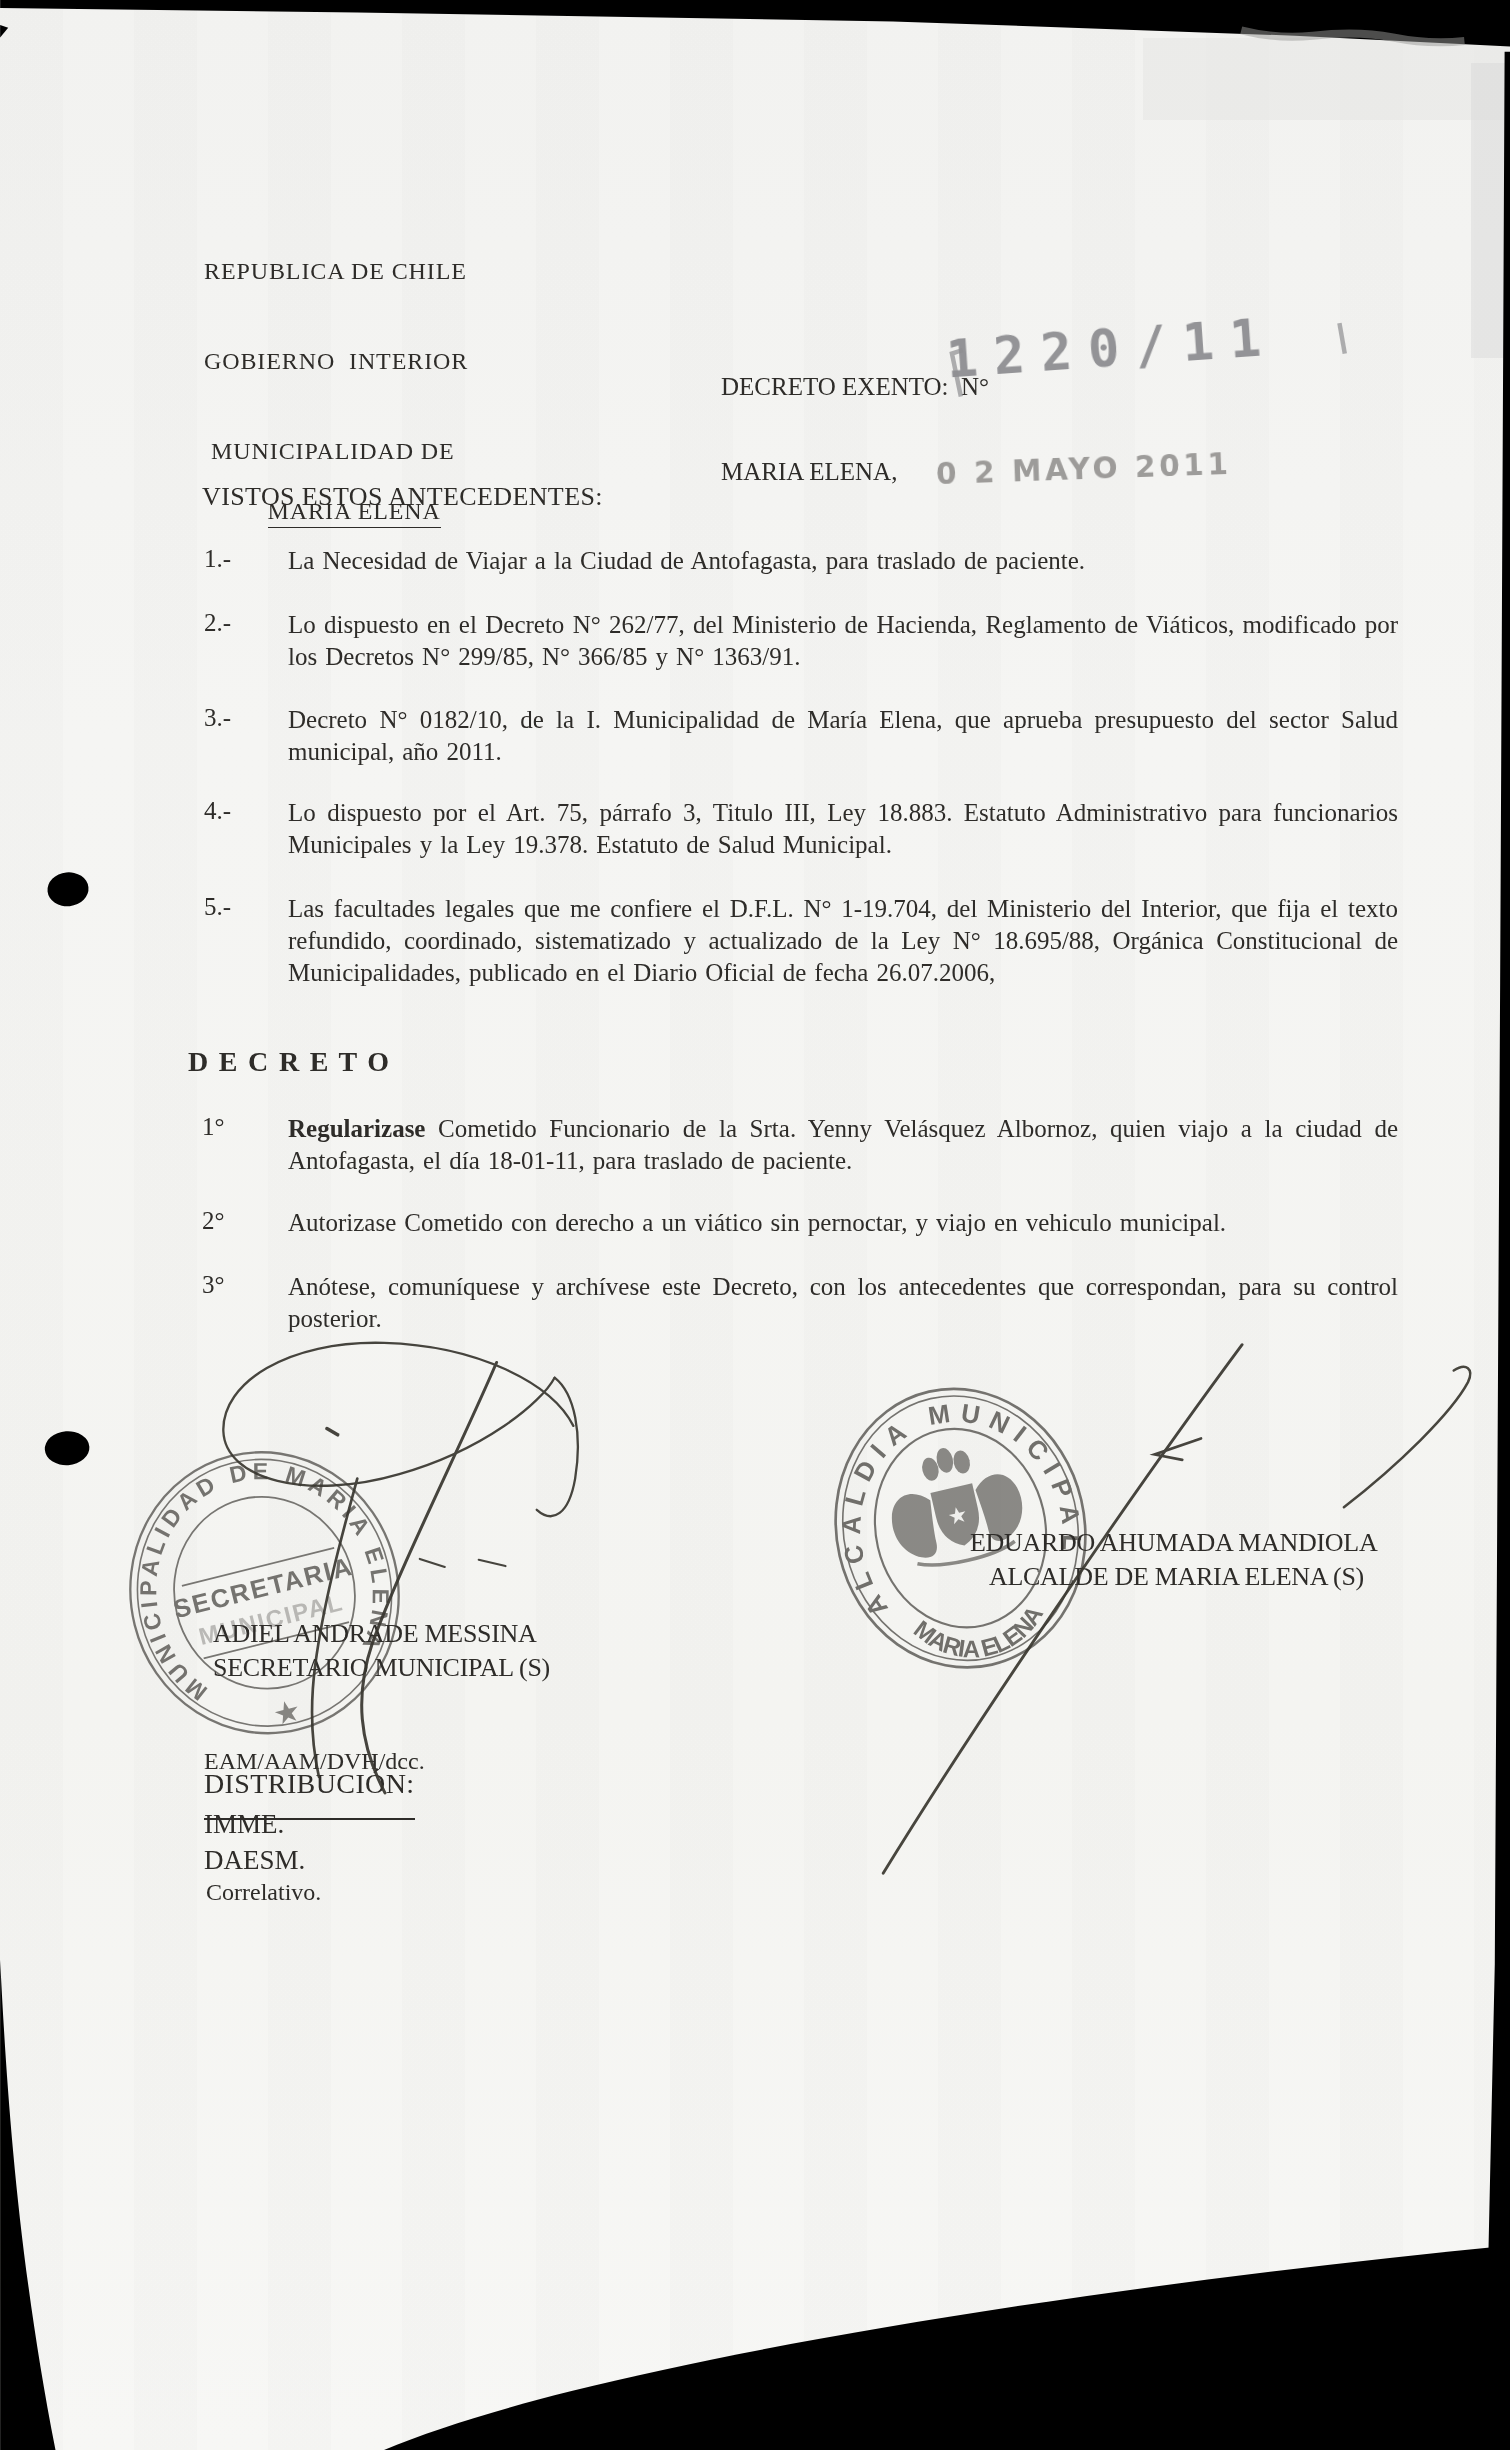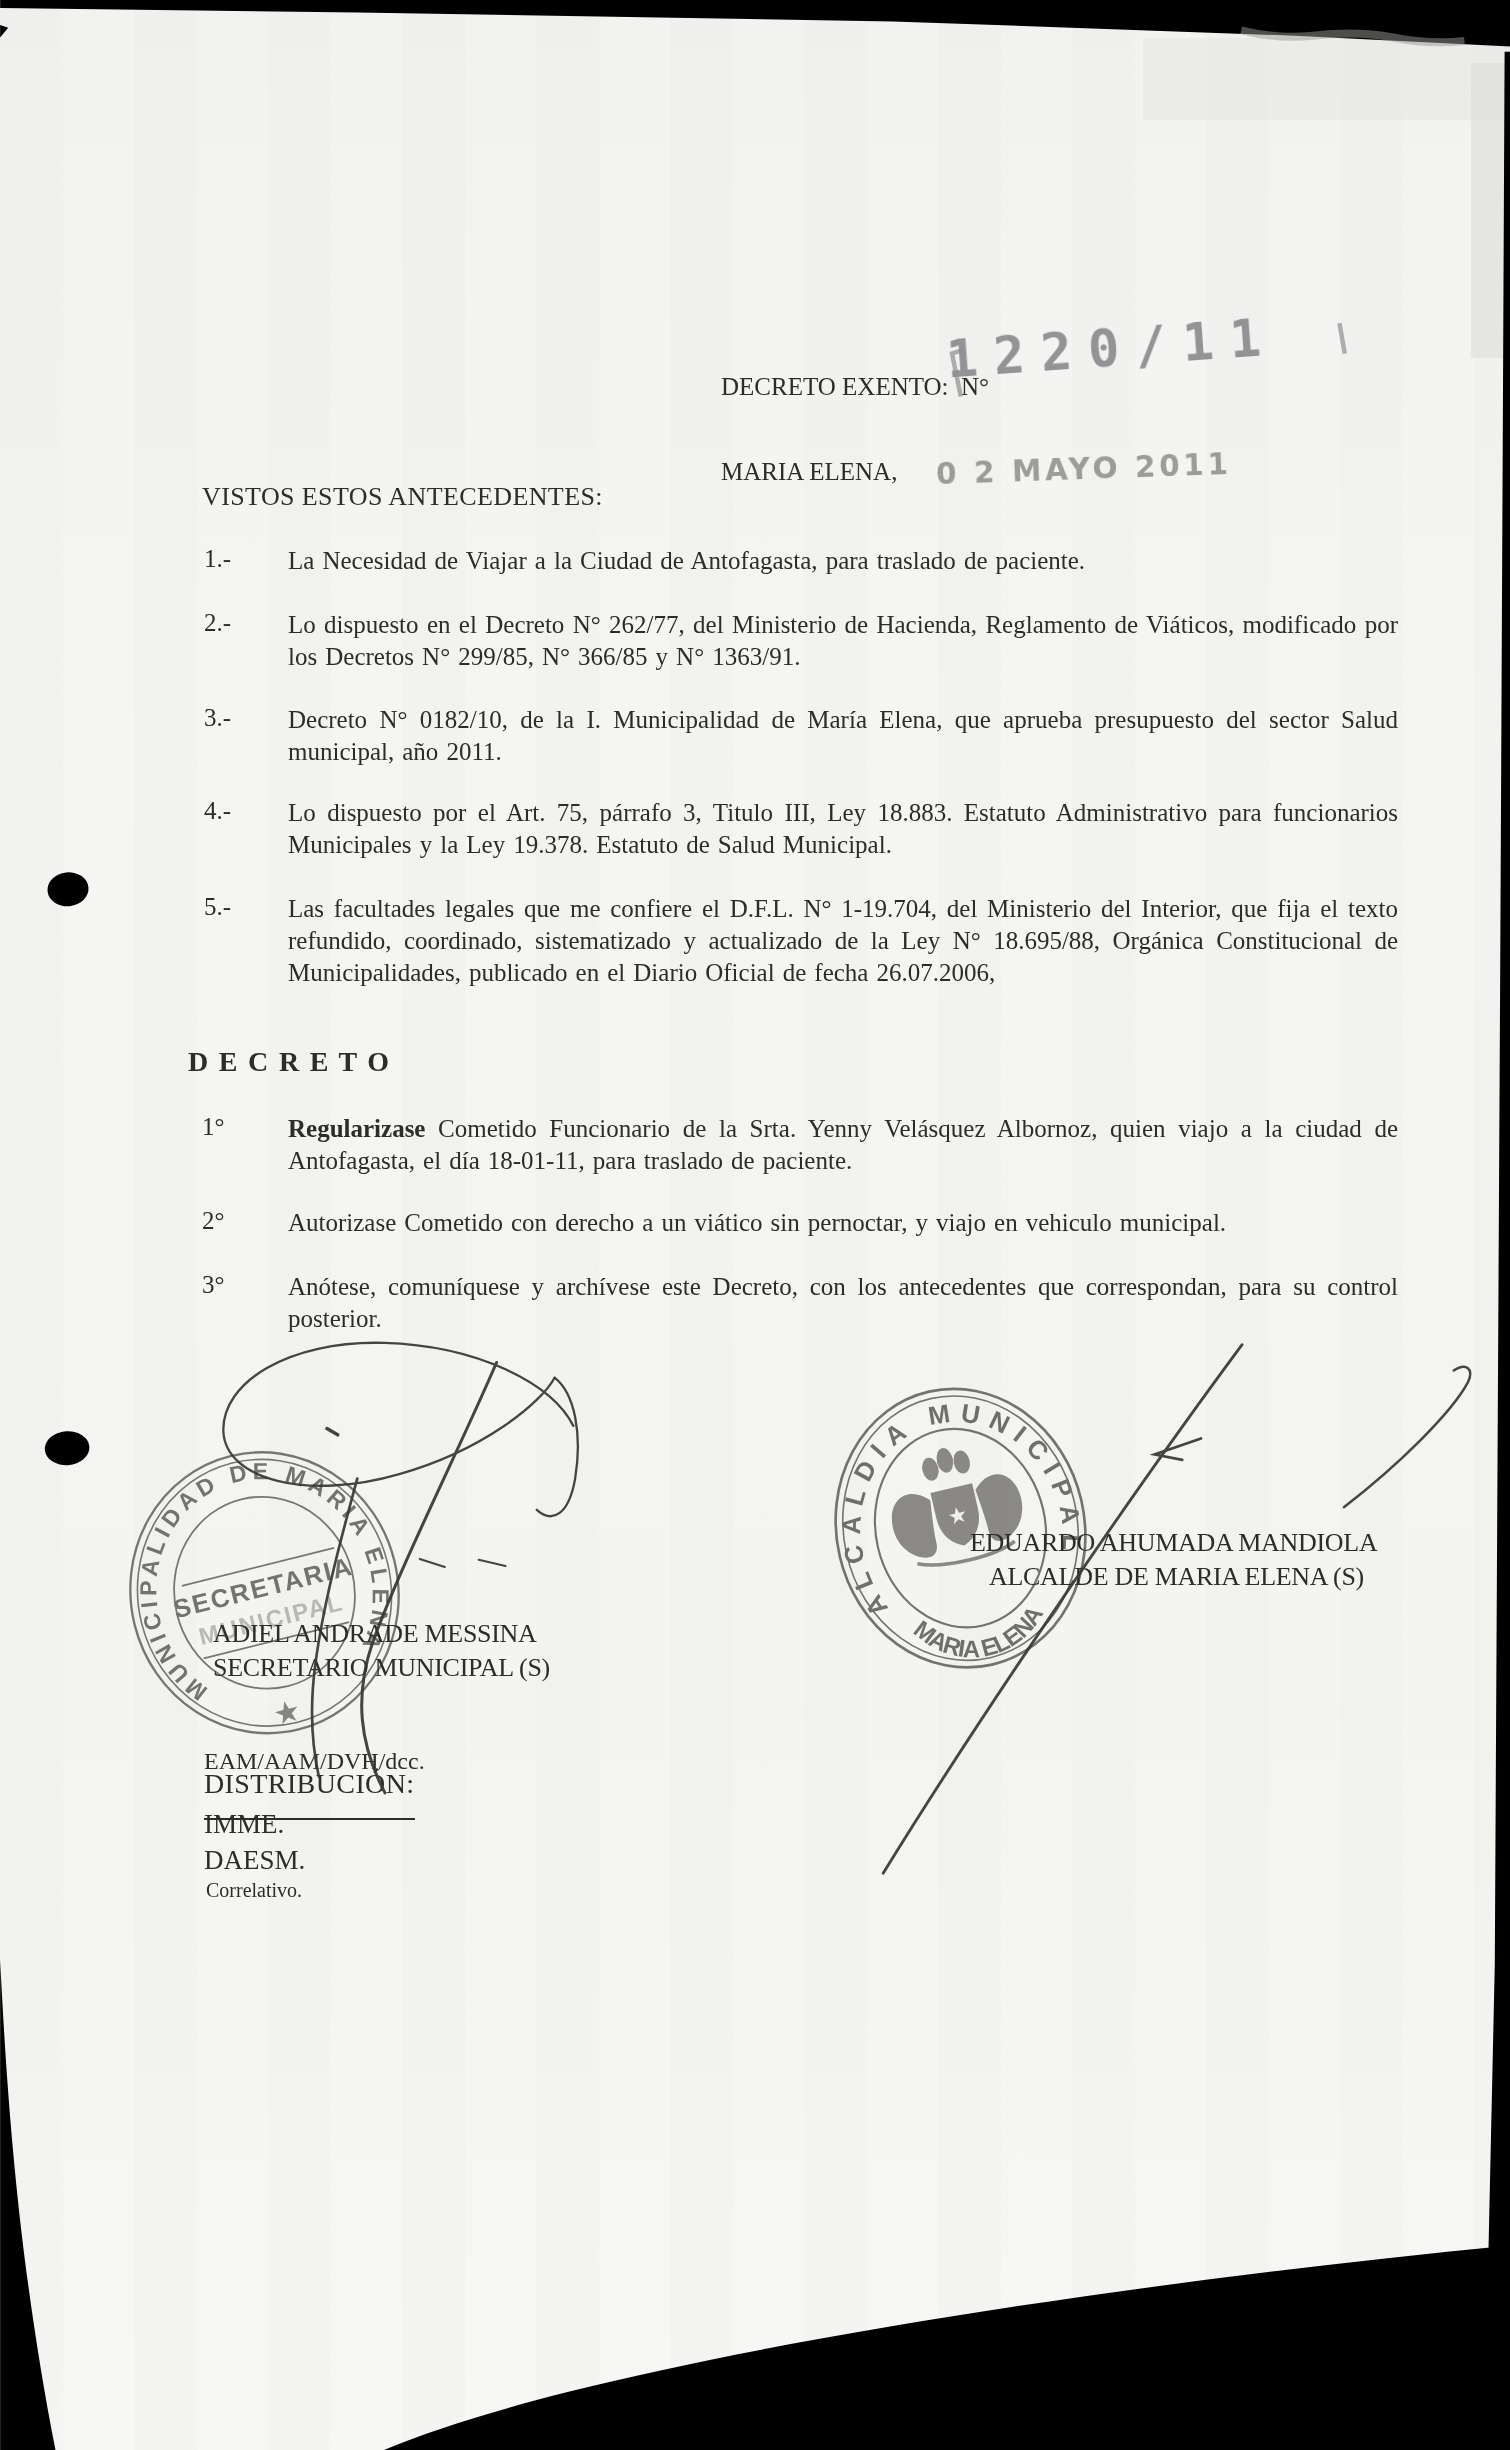--- a/index.html
+++ b/index.html
@@ -54,21 +54,21 @@
   #secretary-name{left:213px;top:1595px;}
   #secretary-title{left:213px;top:1629px;}
   #mayor-name{left:970px;top:1504px;}
   #mayor-title{left:989px;top:1538px;}
   
   #footer-initials{left:204px;top:1748px;font-size:24px;}
   #distribution-label{left:204px;top:1768px;font-size:28px;display:inline-block;
     border-bottom:2.7px solid #2e2c29;padding-bottom:18px;letter-spacing:0.4px;}
   #dist-1{left:204px;top:1809px;font-size:27px;}
   #dist-2{left:204px;top:1845px;font-size:27px;}
-  #dist-3{left:206px;top:1879px;font-size:20px;}
+  #dist-3{left:206px;top:1879px;font-size:24px;}
   
   #secretary-stamp{left:104px;top:1425px;z-index:2;}
   #mayor-stamp{left:813px;top:1364px;z-index:2;}
   .textlayer{z-index:3;}
   #ink-layer{left:0;top:0;z-index:4;pointer-events:none;}
   #scan-artifacts{left:0;top:0;z-index:5;pointer-events:none;}
   #gray-wash-1{left:1143px;top:38px;width:368px;height:82px;background:#e6e6e4;opacity:.55;z-index:1;}
   #gray-wash-2{left:1471px;top:63px;width:39px;height:295px;background:#d8d8d6;opacity:.45;z-index:1;}
   .stamp-text{font-family:"Liberation Sans",sans-serif;}
 </style>
@@ -117,20 +117,26 @@
         <ellipse cx="18" cy="-60" rx="9" ry="13"></ellipse>
         <path d="M-24,-34 L24,-34 L24,-6 Q24,22 0,32 Q-24,22 -24,-6 Z"></path>
         <path d="M-26,-26 C-44,-46 -66,-40 -72,-18 C-78,4 -68,26 -50,34 C-38,39 -30,34 -30,22 C-30,8 -28,-8 -26,-26 Z"></path>
         <path d="M26,-26 C44,-46 66,-40 72,-18 C78,4 68,26 50,34 C38,39 30,34 30,22 C30,8 28,-8 26,-26 Z"></path>
         <polygon points="0,-12 2.4,-5.2 9.5,-5.2 3.8,-0.8 6,6 0,1.8 -6,6 -3.8,-0.8 -9.5,-5.2 -2.4,-5.2" fill="#efefed"></polygon>
         <path d="M-56,40 C-30,52 30,52 56,40" fill="none" stroke="#504e4a" stroke-width="4"></path>
       </g>
     </g>
   </svg>
 
+  <div id="letterhead" class="abs textlayer">
+    <div class="lh1">REPUBLICA DE CHILE</div>
+    <div class="lh2">GOBIERNO  INTERIOR</div>
+    <div class="lh3">MUNICIPALIDAD DE</div>
+    <span class="lh4">MARIA ELENA</span>
+  </div>
 
   <div id="decree-label" class="abs textlayer">DECRETO EXENTO:  N°</div>
   <div id="decree-number-stamp" class="abs textlayer">1220/11</div>
   <div id="place-line" class="abs textlayer">MARIA ELENA,</div>
   <div id="date-stamp" class="abs textlayer">0 2 MAYO 2011</div>
 
   <div id="vistos-title" class="abs textlayer">VISTOS ESTOS ANTECEDENTES:</div>
 
   <div class="v-item vi1 textlayer">
     <div class="num">1.-</div>

